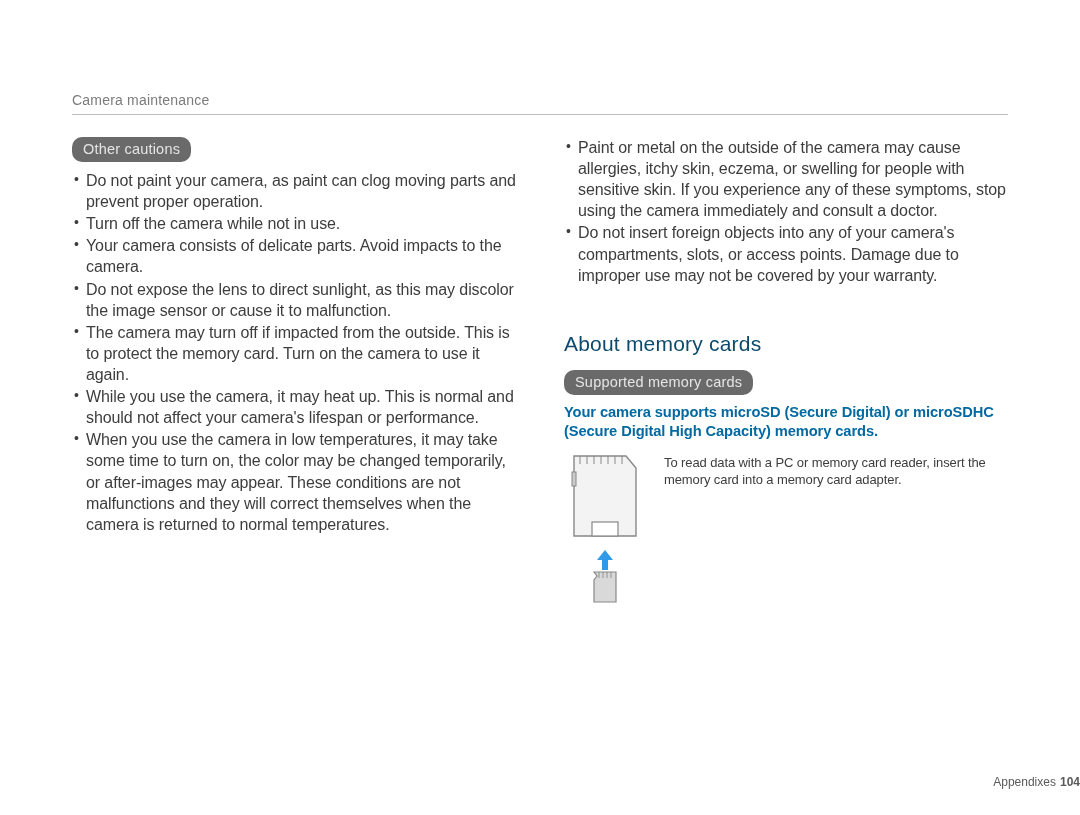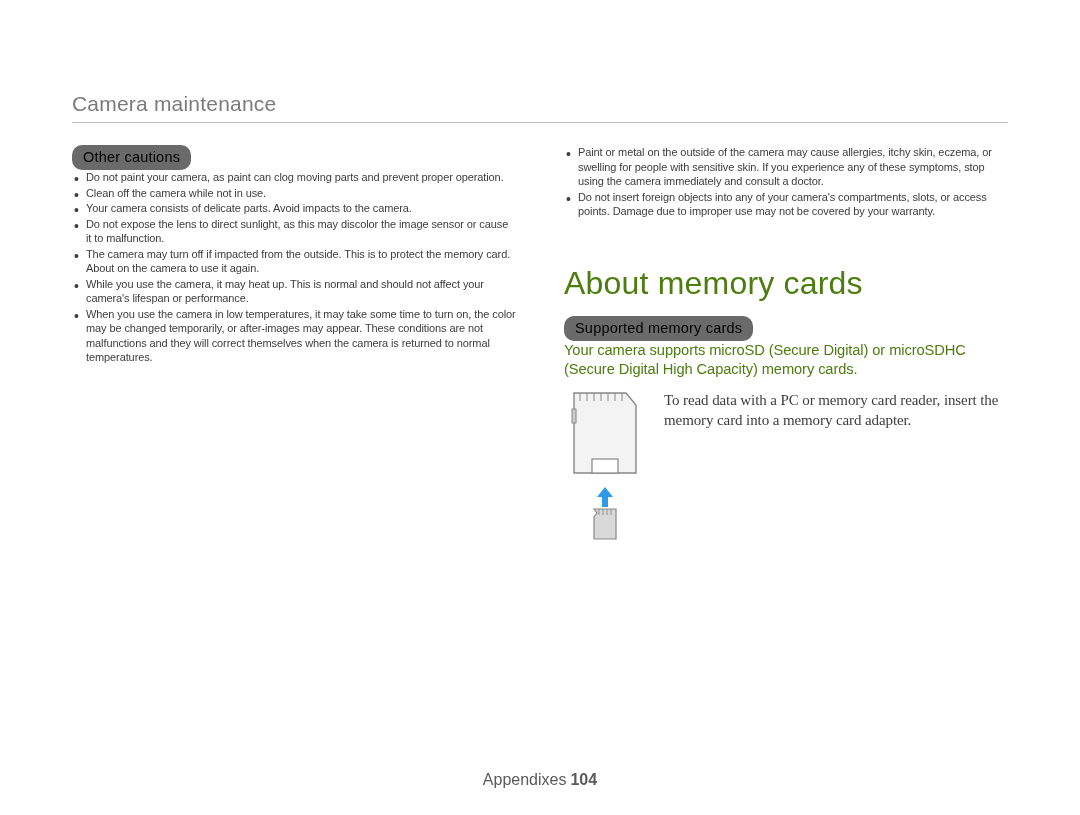--- a/index.html
+++ b/index.html
@@ -1,51 +1,51 @@
 <!DOCTYPE html>
 <html><head>
 <meta charset="utf-8">
 <style>
   * { box-sizing: border-box; margin: 0; padding: 0; }
   html, body { width: 1080px; height: 815px; background: #fff; font-family: Arial, Helvetica, sans-serif; color: #2a2a2a; }
   .page { padding: 92px 72px 30px 72px; position: relative; height: 100%; }
-  .page-title { font-size: 21px; font-weight: 300; color: #7b7b7b; letter-spacing: 0.2px; margin-bottom: 6px; }
+  .page-title { font-size: 14px; font-weight: 300; color: #7b7b7b; letter-spacing: 0.2px; margin-bottom: 6px; }
   .rule { border: none; border-top: 1px solid #bdbdbd; margin-bottom: 22px; }
   .columns { display: flex; gap: 48px; }
   .col { flex: 1; min-width: 0; }
-  .pill { display: inline-block; background: #6a6a6a; color: #000000; font-size: 14.5px; padding: 4px 11px 5px 11px; border-radius: 10px; font-weight: 500; letter-spacing: 0.2px; }
+  .pill { display: inline-block; background: #6a6a6a; color: #e5e5e5; font-size: 14.5px; padding: 4px 11px 5px 11px; border-radius: 10px; margin-bottom: 8px; font-weight: 500; letter-spacing: 0.2px; }
   ul.bullets { list-style: none; padding: 0; }
-  ul.bullets li { position: relative; padding-left: 14px; font-size: 11px; line-height: 1.32; color: #3d3d3d; margin-bottom: 1px; font-weight: 300; letter-spacing: -0.1px; }
+  ul.bullets li { position: relative; padding-left: 14px; font-size: 16px; line-height: 1.32; color: #3d3d3d; margin-bottom: 1px; font-weight: 300; letter-spacing: -0.1px; }
   ul.bullets li::before { content: "•"; position: absolute; left: 2px; top: 0; font-size: 14px; color: #3d3d3d; }
-  .section-heading { font-size: 32px; color: #4d7c0f; font-weight: 400; margin: 46px 0 14px 0; letter-spacing: 0.2px; }
-  .support-text { font-size: 14.7px; line-height: 1.32; color: #4d7c0f; font-weight: 400; margin-bottom: 12px; letter-spacing: -0.1px; }
+  .section-heading { font-size: 21px; color: #0c4a6e; font-weight: 400; margin: 46px 0 14px 0; letter-spacing: 0.2px; }
+  .support-text { font-size: 14.7px; line-height: 1.32; color: #0369a1; font-weight: 700; margin-bottom: 12px; letter-spacing: -0.1px; }
   .adapter-row { display: flex; gap: 18px; align-items: flex-start; }
   .adapter-art { flex: 0 0 82px; }
-  .adapter-text { font-size: 15px; line-height: 1.32; color: #3d3d3d; font-weight: 300; letter-spacing: -0.1px; font-family: Liberation Serif, serif; }
-  .footer { position: absolute; bottom: 26px; left: 0; right: 0; text-align: center; font-size: 16px; color: #5a5a5a; }
+  .adapter-text { font-size: 13px; line-height: 1.32; color: #3d3d3d; font-weight: 300; letter-spacing: -0.1px; }
+  .footer { position: absolute; bottom: 26px; left: 0; right: 0; text-align: right; font-size: 12px; color: #5a5a5a; }
   .footer .pg { font-weight: 600; margin-left: 4px; }
 </style>
 </head>
 <body>
 
 <div class="page">
 
   <div class="page-title">Camera maintenance</div>
   <hr class="rule">
 
   <div class="columns">
 
     <div class="col">
       <div class="pill">Other cautions</div>
       <ul class="bullets">
         <li>Do not paint your camera, as paint can clog moving parts and prevent proper operation.</li>
-        <li>Clean off the camera while not in use.</li>
+        <li>Turn off the camera while not in use.</li>
         <li>Your camera consists of delicate parts. Avoid impacts to the camera.</li>
         <li>Do not expose the lens to direct sunlight, as this may discolor the image sensor or cause it to malfunction.</li>
-        <li>The camera may turn off if impacted from the outside. This is to protect the memory card. About on the camera to use it again.</li>
+        <li>The camera may turn off if impacted from the outside. This is to protect the memory card. Turn on the camera to use it again.</li>
         <li>While you use the camera, it may heat up. This is normal and should not affect your camera's lifespan or performance.</li>
         <li>When you use the camera in low temperatures, it may take some time to turn on, the color may be changed temporarily, or after-images may appear. These conditions are not malfunctions and they will correct themselves when the camera is returned to normal temperatures.</li>
       </ul>
     </div>
 
     <div class="col">
       <ul class="bullets">
         <li>Paint or metal on the outside of the camera may cause allergies, itchy skin, eczema, or swelling for people with sensitive skin. If you experience any of these symptoms, stop using the camera immediately and consult a doctor.</li>
         <li>Do not insert foreign objects into any of your camera's compartments, slots, or access points. Damage due to improper use may not be covered by your warranty.</li>
       </ul>

